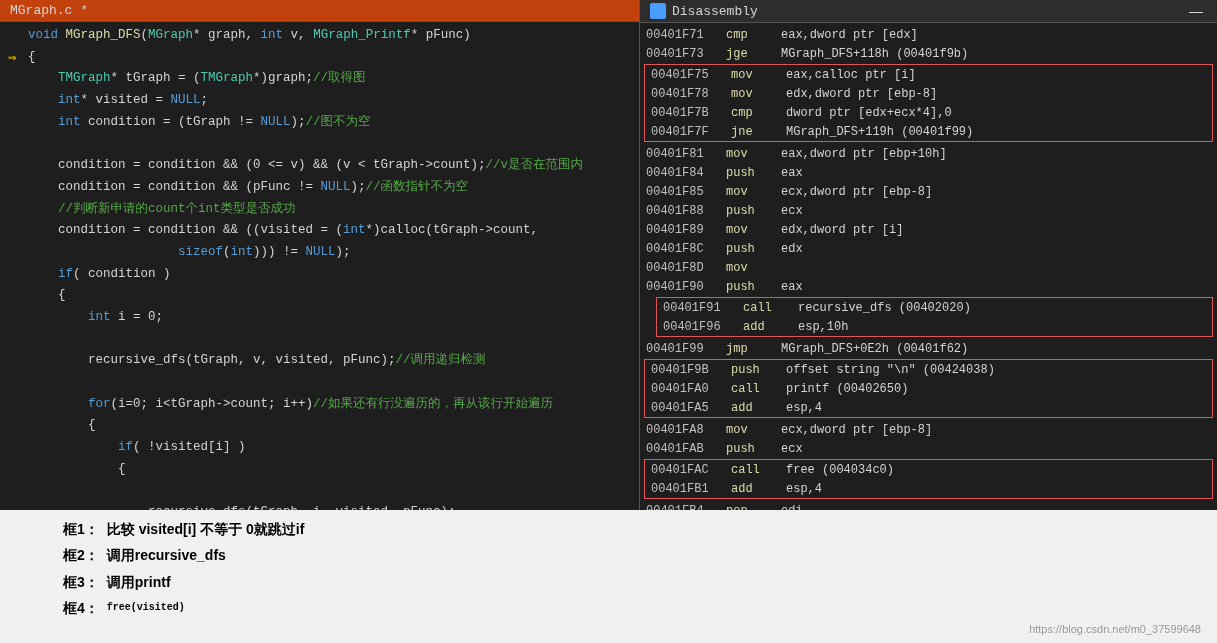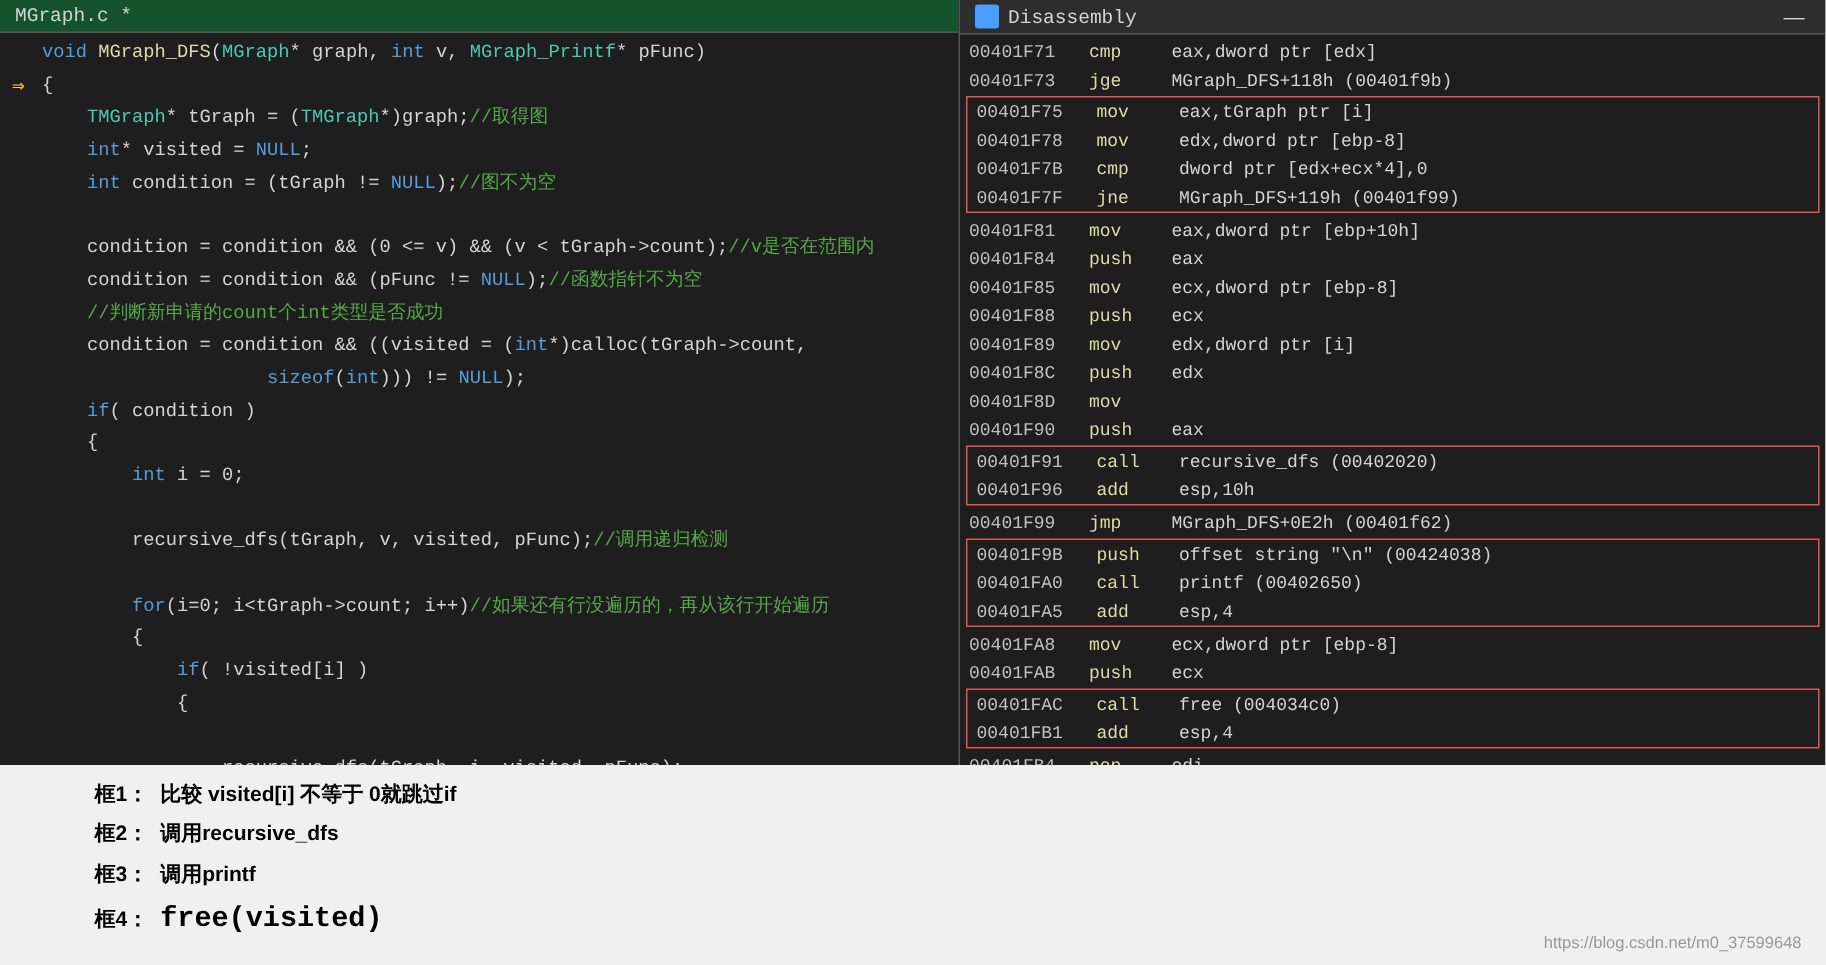--- a/index.html
+++ b/index.html
@@ -31,21 +31,21 @@
       background: #1e1e1e;
       width: 640px;
       height: 510px;
       display: flex;
       flex-direction: column;
       border-right: 1px solid #555;
       overflow: hidden;
     }
 
     .code-panel-header {
-      background: #14532d;
+      background: #c2410c;
       color: #d4d4d4;
       padding: 3px 10px;
       font-size: 13px;
       border-bottom: 1px solid #555;
       display: flex;
       align-items: center;
     }
 
     .code-panel-header span {
       color: #d4d4d4;
@@ -187,21 +187,21 @@
 
     .ann-text {
       color: #000;
       font-family: 'Microsoft YaHei', SimHei, Arial, sans-serif;
       font-size: 14px;
       font-weight: bold;
     }
 
     .ann-code {
       font-family: 'Courier New', monospace;
-      font-size: 19px;
+      font-size: 10px;
     }
 
     .panel-close-btn {
       background: none;
       border: none;
       color: #d4d4d4;
       cursor: pointer;
       font-size: 14px;
       padding: 0 4px;
     }
@@ -354,21 +354,21 @@
         <div class="disasm-line">
           <span class="disasm-addr">00401F73</span>
           <span class="disasm-mnem">jge</span>
           <span class="disasm-ops">MGraph_DFS+118h (00401f9b)</span>
         </div>
 
         <div style="border: 1.5px solid #e05555; margin: 1px 4px 2px 4px;">
           <div class="disasm-line">
             <span class="disasm-addr">00401F75</span>
             <span class="disasm-mnem">mov</span>
-            <span class="disasm-ops">eax,tGraph ptr [i]</span>
+            <span class="disasm-ops">eax,calloc ptr [i]</span>
           </div>
           <div class="disasm-line">
             <span class="disasm-addr">00401F78</span>
             <span class="disasm-mnem">mov</span>
             <span class="disasm-ops">edx,dword ptr [ebp-8]</span>
           </div>
           <div class="disasm-line">
             <span class="disasm-addr">00401F7B</span>
             <span class="disasm-mnem">cmp</span>
             <span class="disasm-ops">dword ptr [edx+ecx*4],0</span>
@@ -413,21 +413,21 @@
         <div class="disasm-line">
           <span class="disasm-addr">00401F8D</span>
           <span class="disasm-mnem">mov</span>
         </div>
         <div class="disasm-line">
           <span class="disasm-addr">00401F90</span>
           <span class="disasm-mnem">push</span>
           <span class="disasm-ops">eax</span>
         </div>
 
-        <div style="border: 1.5px solid #e05555; margin: 1px 4px 2px 4px;">
+        <div style="border: 1.5px solid #e05555; margin: 1px 4px 2px 16px;">
           <div class="disasm-line">
             <span class="disasm-addr">00401F91</span>
             <span class="disasm-mnem">call</span>
             <span class="disasm-ops">recursive_dfs (00402020)</span>
           </div>
           <div class="disasm-line">
             <span class="disasm-addr">00401F96</span>
             <span class="disasm-mnem">add</span>
             <span class="disasm-ops">esp,10h</span>
           </div>

